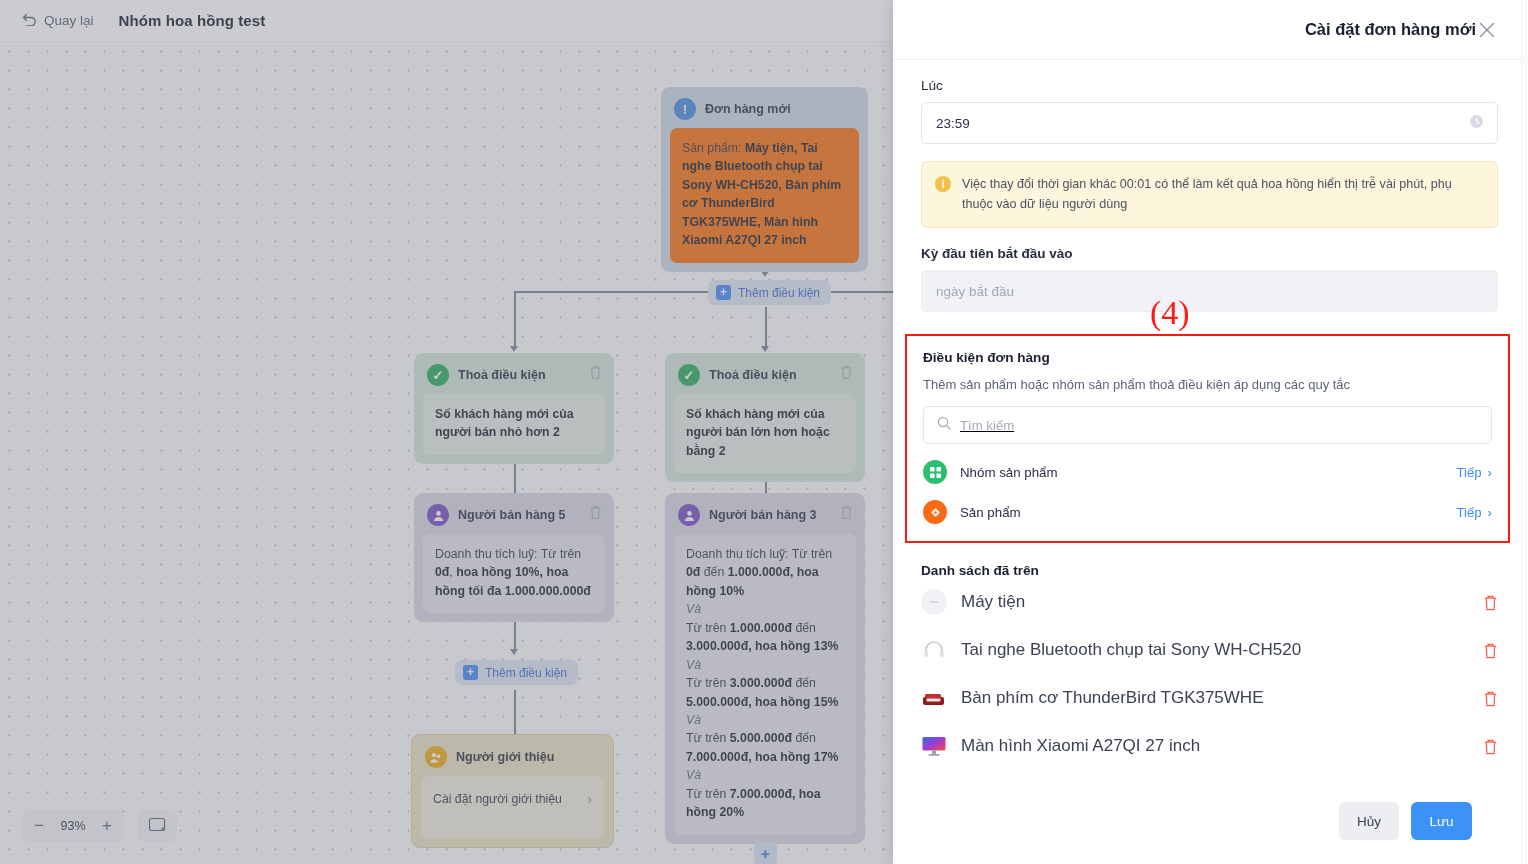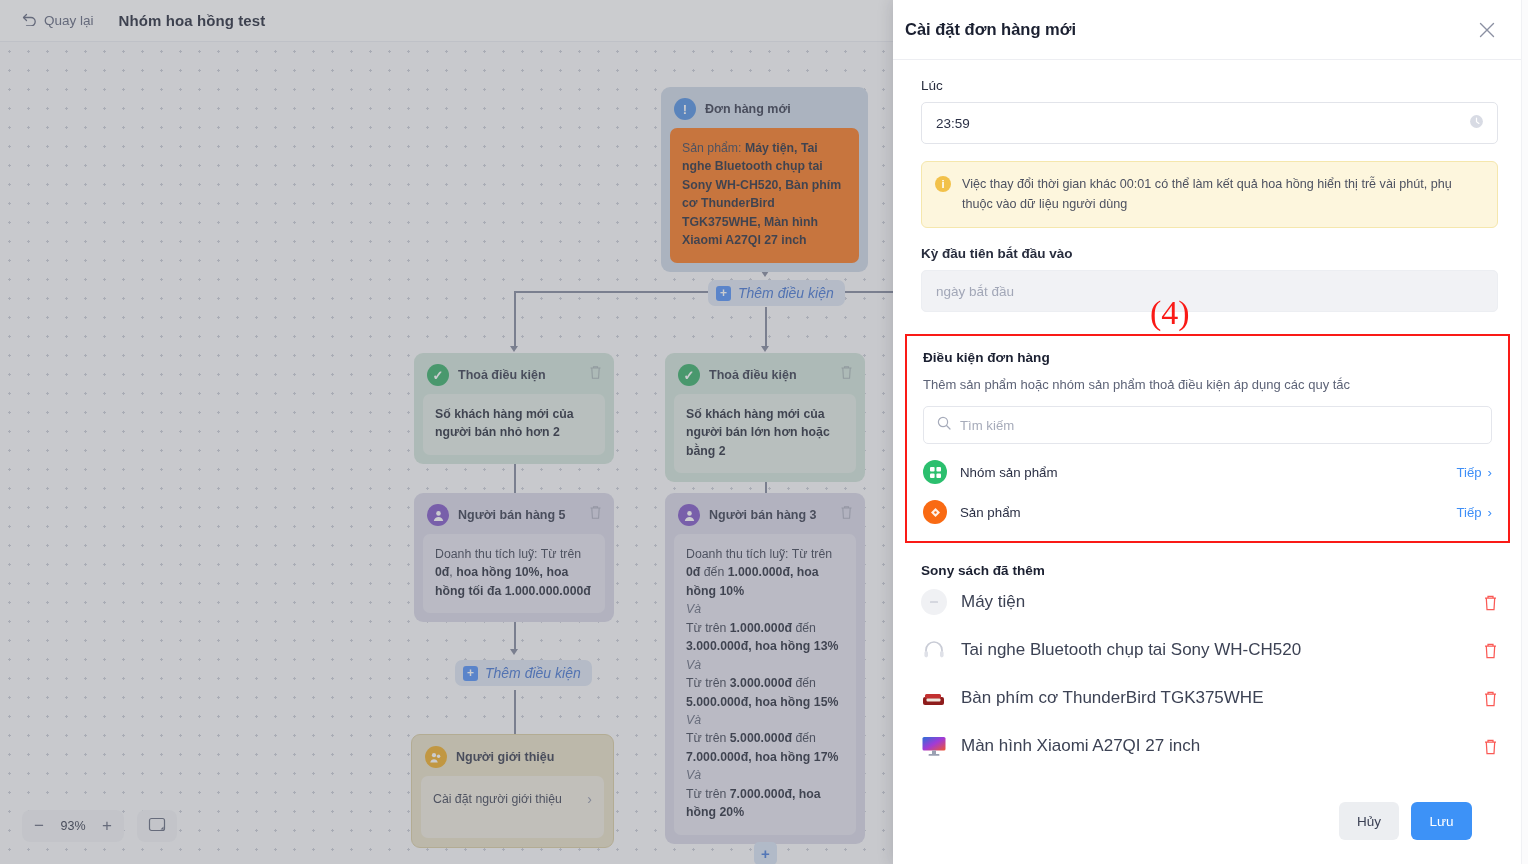--- a/index.html
+++ b/index.html
@@ -75,21 +75,21 @@
 
   .add-cond {
     position: absolute; display: flex; align-items: center; gap: 7px;
     background: #dbe4f2; border-radius: 7px; padding: 5px 11px 5px 8px;
     cursor: pointer; z-index: 3;
   }
   .add-cond .plus-box {
     width: 15px; height: 15px; border-radius: 3px; background: #4a8cf7; color: #fff;
     font-size: 12px; line-height: 14px; text-align: center; font-weight: bold;
   }
-  .add-cond .ac-label { font-size: 14px; color: #3c6fd0; font-style: italic; }
+  .add-cond .ac-label { font-size: 12px; color: #3c6fd0; }
 
   .plus-node {
     position: absolute; width: 23px; height: 23px; border-radius: 5px;
     background: #d5e2f4; display: flex; align-items: center; justify-content: center;
     color: #3c74d8; font-size: 15px; font-weight: bold; z-index: 3; cursor: pointer;
   }
 
   .chev-row {
     display: flex; align-items: center; justify-content: space-between;
   }
@@ -114,21 +114,21 @@
 
   
   #drawer {
     position: absolute; right: 0; top: 0; width: 635px; height: 864px;
     background: #ffffff; z-index: 20;
     box-shadow: -2px 0 14px rgba(20,24,40,.13);
     display: flex; flex-direction: column;
   }
   #drawer-header {
     height: 60px; flex: 0 0 auto; display: flex; align-items: center;
-    padding: 0 30px 0 12px; border-bottom: 1px solid #edeef2;
+    padding: 0 30px 0 24px; border-bottom: 1px solid #edeef2; text-align: right;
   }
   #drawer-title { font-size: 16.5px; font-weight: bold; color: #1b2031; flex: 1; }
   #close-x { width: 22px; height: 22px; color: #8b90a2; cursor: pointer; }
 
   #drawer-body { flex: 1 1 auto; overflow: hidden; position: relative; padding: 0 0 0 0; }
   .sect { padding: 0 30px 0 28px; }
 
   .fld-label { font-size: 13.5px; color: #282d3e; margin-bottom: 9px; }
   .fld-label.bold { font-weight: bold; }
   .txtfield {
@@ -156,21 +156,21 @@
     padding: 14px 16px 17px 16px; background: #fff;
   }
   #annot-4 {
     position: absolute; left: 243px; top: -42px; color: #fa1a16;
     font-size: 34px; font-family: "Liberation Serif", serif; z-index: 25;
   }
   #cond-title { font-size: 13.6px; font-weight: bold; color: #1b2031; }
   #cond-sub { font-size: 13px; color: #5d6377; margin-top: 12px; }
   #cond-search {
     margin-top: 14px; height: 38px; border: 1px solid #e4e6ec; border-radius: 5px;
-    display: flex; align-items: center; gap: 9px; padding: 0 13px;
+    display: flex; align-items: center; gap: 9px; padding: 0 13px; text-decoration: underline;
   }
   #cond-search .sp { font-size: 13.2px; color: #a6abba; }
   .pick-row {
     display: flex; align-items: center; margin-top: 16px; cursor: pointer;
   }
   .pick-row .pr-label { font-size: 13.3px; color: #2b3045; margin-left: 13px; flex: 1; }
   .pick-row .pr-next { font-size: 13.2px; color: #3d8ef7; display: flex; align-items: center; gap: 6px; }
 
   #added-title { font-size: 13.6px; font-weight: bold; color: #1b2031; margin-top: 20px; }
   .added-row {
@@ -457,21 +457,21 @@
           </span>
           <span class="pr-label">Sản phẩm</span>
           <span class="pr-next">
             <span>Tiếp</span>
             <span>›</span>
           </span>
         </div>
       </div>
 
       <div class="sect">
-        <div id="added-title">Sony sách đã thêm</div>
+        <div id="added-title">Danh sách đã trên</div>
 
         <div class="added-row">
           <span class="thumb" style="background:#f0f1f4;display:flex;align-items:center;justify-content:center;border-radius:50%;">
             <svg width="12" height="12" viewBox="0 0 12 12">
                 <path d="M2.5 6h7" stroke="#b9bdc9" stroke-width="1.2" stroke-linecap="round"></path>
               </svg>
           </span>
           <span class="ar-label">Máy tiện</span>
           <span class="ar-del">
             <svg width="15" height="17" viewBox="0 0 15 17">

